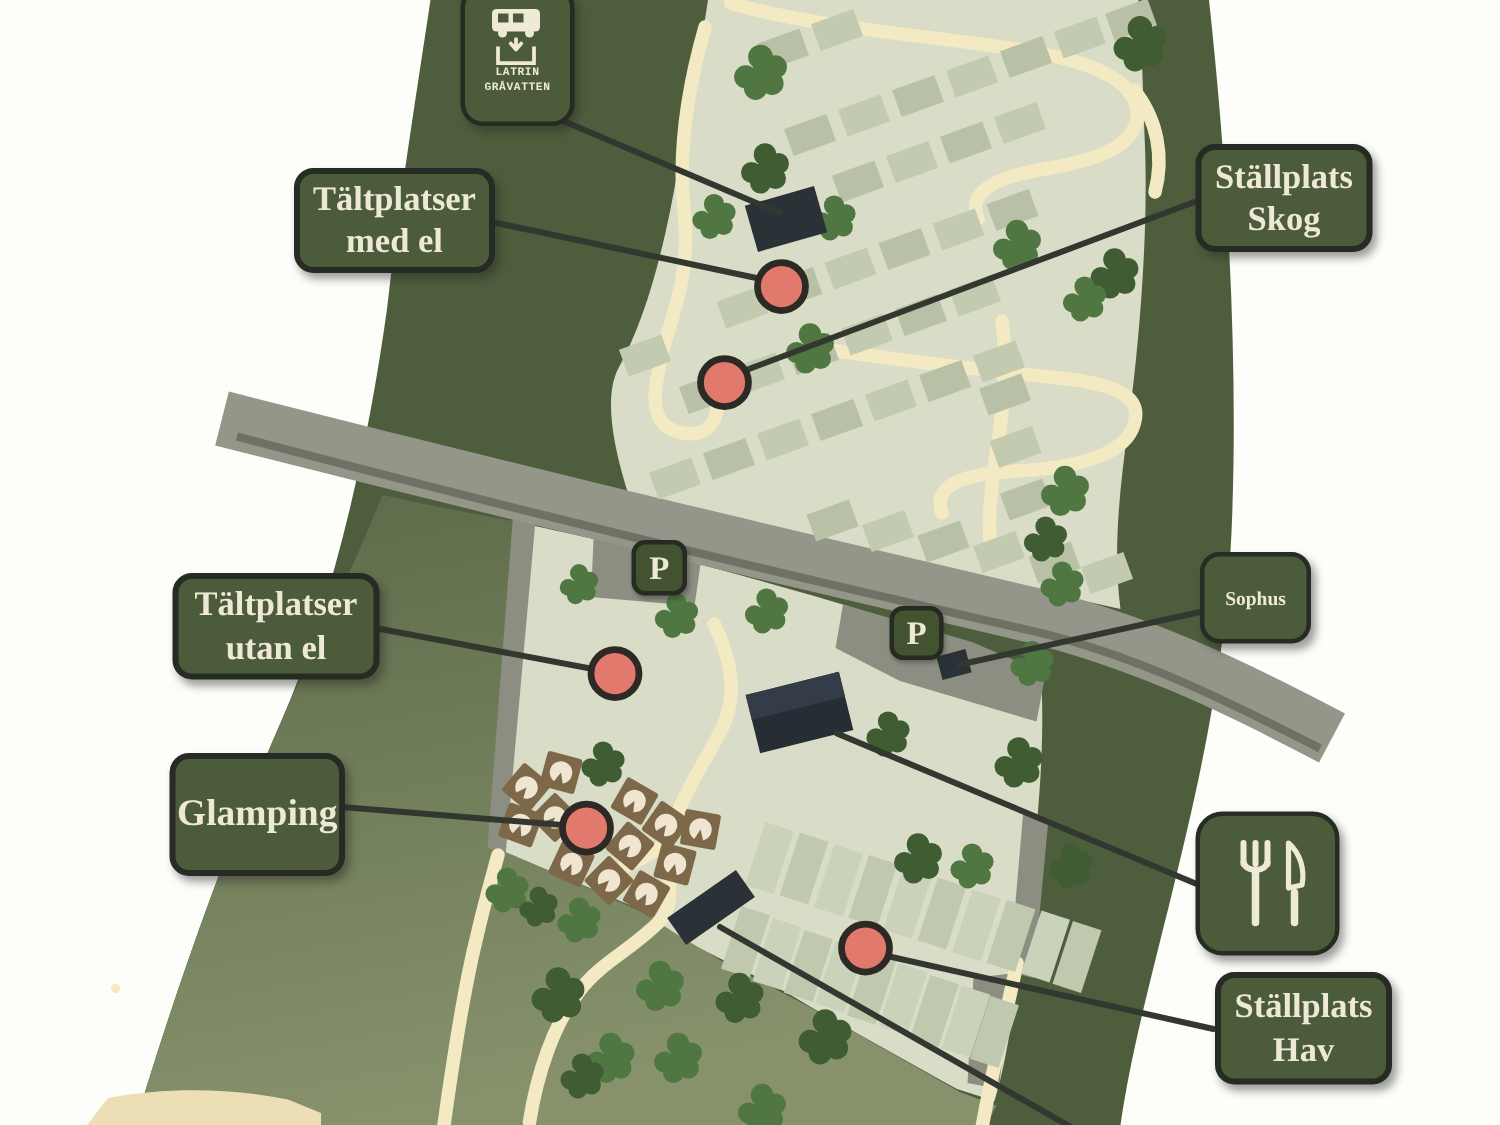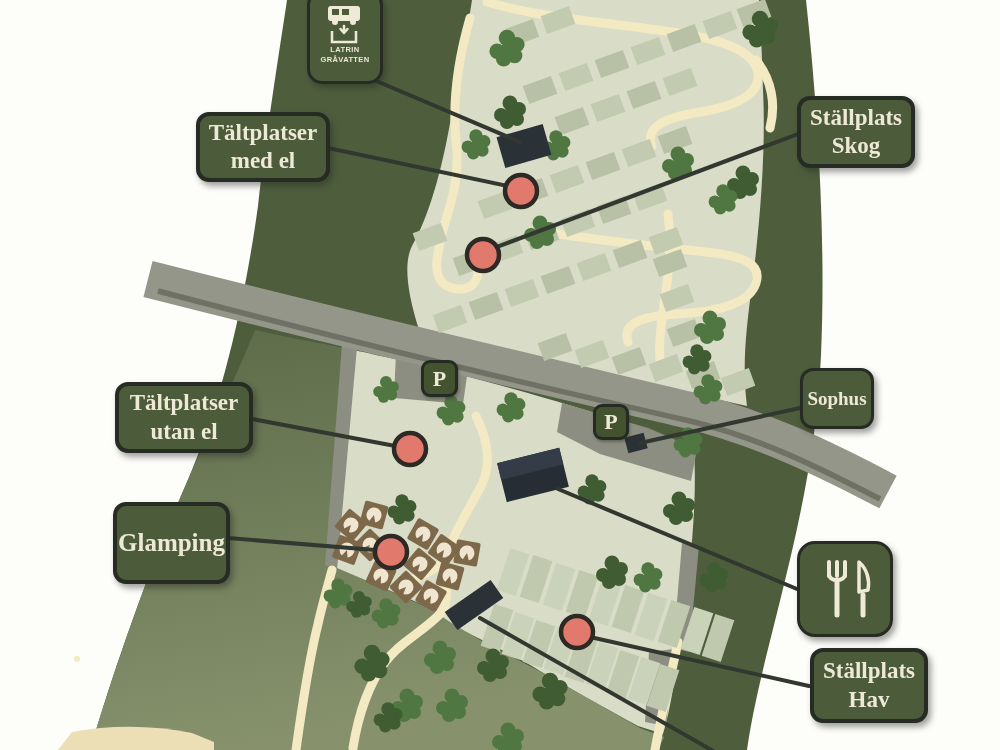--- a/index.html
+++ b/index.html
@@ -11,21 +11,21 @@
            text-align:center;font-weight:bold;font-size:23px;line-height:1.22;
            box-shadow:3px 4px 6px rgba(40,42,35,.45);box-sizing:border-box;z-index:5;}
   .callout .ln{display:block;}
   .p-badge{position:absolute;background:#43522f;border:3px solid #252a22;border-radius:9px;
            color:#eee9d6;display:flex;align-items:center;justify-content:center;font-weight:bold;
            font-size:22px;box-sizing:border-box;z-index:4;box-shadow:1px 2px 3px rgba(40,42,35,.4);}
   .icon-box{position:absolute;background:#4c5b3a;border:3px solid #262b24;border-radius:15px;
             display:flex;flex-direction:column;align-items:center;box-sizing:border-box;z-index:5;
             box-shadow:3px 4px 6px rgba(40,42,35,.45);}
   .icon-caption{color:#eee9d6;font-weight:bold;font-size:7.5px;letter-spacing:.4px;line-height:1.3;
-                text-align:center;font-family:Liberation Sans, sans-serif;}
+                text-align:center;font-family:Liberation Mono, monospace;}
 </style>
 </head>
 <body>
 
 <div id="stage">
 
 <svg id="map-svg" width="1000" height="750" viewBox="0 0 1000 750">
   <defs>
     <linearGradient id="fieldGrad" x1="0" y1="0" x2="0.25" y2="1">
       <stop offset="0" stop-color="#5b6a48"></stop>
@@ -267,21 +267,21 @@
 
 <div class="callout" style="left:115px;top:382px;width:138px;height:71px;">
   <span class="ln">Tältplatser</span>
   <span class="ln">utan el</span>
 </div>
 
 <div class="callout" style="left:113px;top:502px;width:117px;height:82px;font-size:25px;">
   <span class="ln">Glamping</span>
 </div>
 
-<div class="callout" style="left:800px;top:368px;width:74px;height:61px;font-size:19px;border-width:3px;">
+<div class="callout" style="left:800px;top:368px;width:74px;height:61px;font-size:13px;border-width:3px;">
   <span class="ln">Sophus</span>
 </div>
 
 <div class="callout" style="left:810px;top:648px;width:118px;height:75px;">
   <span class="ln">Ställplats</span>
   <span class="ln">Hav</span>
 </div>
 
 <div class="icon-box" style="left:797px;top:541px;width:96px;height:96px;justify-content:center;border-radius:18px;">
   <svg width="60" height="64" viewBox="0 0 60 64">

